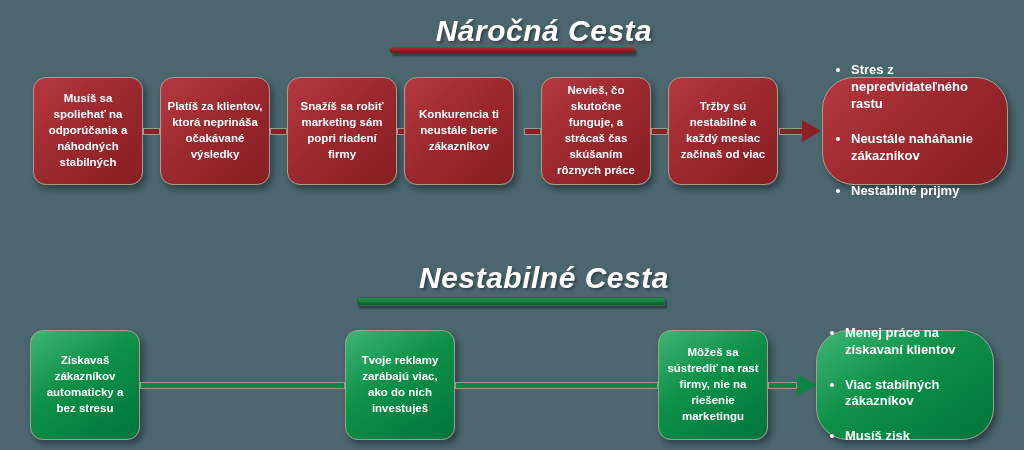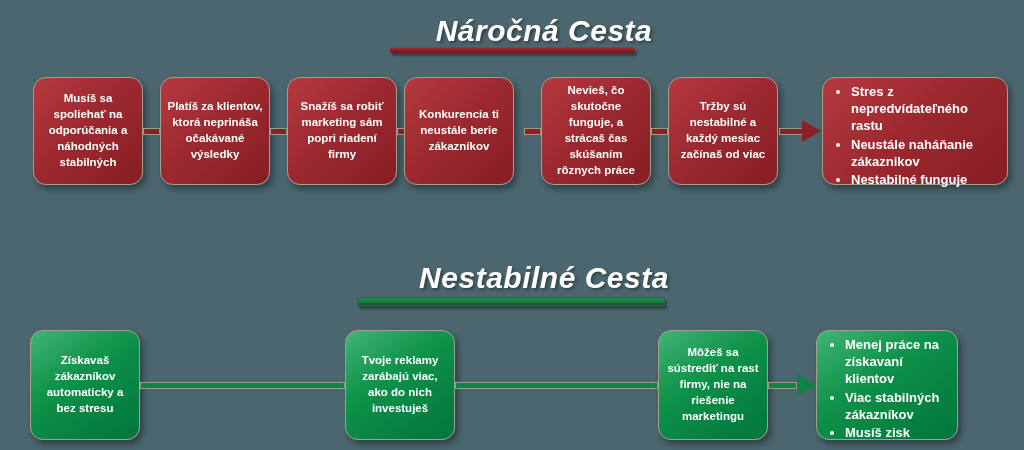--- a/index.html
+++ b/index.html
@@ -26,22 +26,22 @@
   .box{
     position:absolute;width:110px;height:108px;border-radius:13px;
     border:1px solid #a3a18e;box-sizing:border-box;
     box-shadow:3px 4px 6px rgba(0,0,0,.38);
     display:flex;align-items:center;justify-content:center;text-align:center;
     color:#fff;font-weight:bold;font-size:11.5px;line-height:1.38;padding:6px;
   }
   .box.red{background:linear-gradient(135deg,var(--red_light,#b5393f) 0%,#9d2930 45%,var(--red_dark,#871d24) 100%);top:77px;}
   .box.green{background:linear-gradient(145deg,var(--green_light,#3fb574) 0%,#0e9149 42%,var(--green_dark,#00753c) 100%);top:330px;height:110px;}
   ul.box{
-    flex-direction:column;justify-content:flex-start;align-items:flex-start;text-align:left;
-    margin:0;padding:6px 8px 6px 28px;font-size:13px;line-height:1.3;gap:2px;
+    flex-direction:column;justify-content:center;align-items:flex-start;text-align:left;
+    margin:0;padding:6px 8px 6px 28px;font-size:13px;line-height:1.3;gap:18px;border-radius:32px;
   }
   ul.box li{margin:0;}
   .conn{position:absolute;height:7px;box-sizing:border-box;border:1px solid #9c9a88;}
   .conn.red{background:var(--red_connector,#8c2027);top:128px;}
   .conn.green{background:var(--green_connector,#0c8544);top:382px;}
   .arrowhead{position:absolute;width:0;height:0;border-top:11px solid transparent;border-bottom:11px solid transparent;}
   .arrowhead.red{border-left:19px solid var(--red_connector,#8c2027);top:120px;left:802px;}
   .arrowhead.green{border-left:19px solid var(--green_connector,#0c8544);top:374px;left:797px;}
 </style>
 </head>
@@ -76,21 +76,21 @@
     <div class="box red" style="left:668px">
         <span>Tržby sú nestabilné a každý mesiac začínaš od viac</span>
       </div>
 
     <div class="conn red" style="left:779px;width:24px"></div>
     <div class="arrowhead red"></div>
 
     <ul class="box red" style="left:822px;width:186px">
       <li>Stres z nepredvídateľného rastu</li>
       <li>Neustále naháňanie zákaznikov</li>
-      <li>Nestabilné funguje</li>
+      <li>Nestabilné prijmy</li>
     </ul>
   </section>
 
   <section>
     <h1 class="title" style="top:261px">Nestabilné Cesta</h1>
     <div class="underline green"></div>
 
     <div class="box green" style="left:30px">
         <span>Získavaš zákazníkov automaticky a bez stresu</span>
       </div>
@@ -99,20 +99,20 @@
         <span>Tvoje reklamy zarábajú viac, ako do nich investuješ</span>
       </div>
     <div class="conn green" style="left:455px;width:203px"></div>
     <div class="box green" style="left:658px">
         <span>Môžeš sa sústrediť na rast firmy, nie na riešenie marketingu</span>
       </div>
 
     <div class="conn green" style="left:768px;width:29px"></div>
     <div class="arrowhead green"></div>
 
-    <ul class="box green" style="left:816px;width:142px">
+    <ul class="box green" style="left:816px;width:178px">
       <li>Menej práce na získavaní klientov</li>
       <li>Viac stabilných zákazníkov</li>
       <li>Musíš zisk</li>
     </ul>
   </section>
 
 </div>
 
 </body></html>

